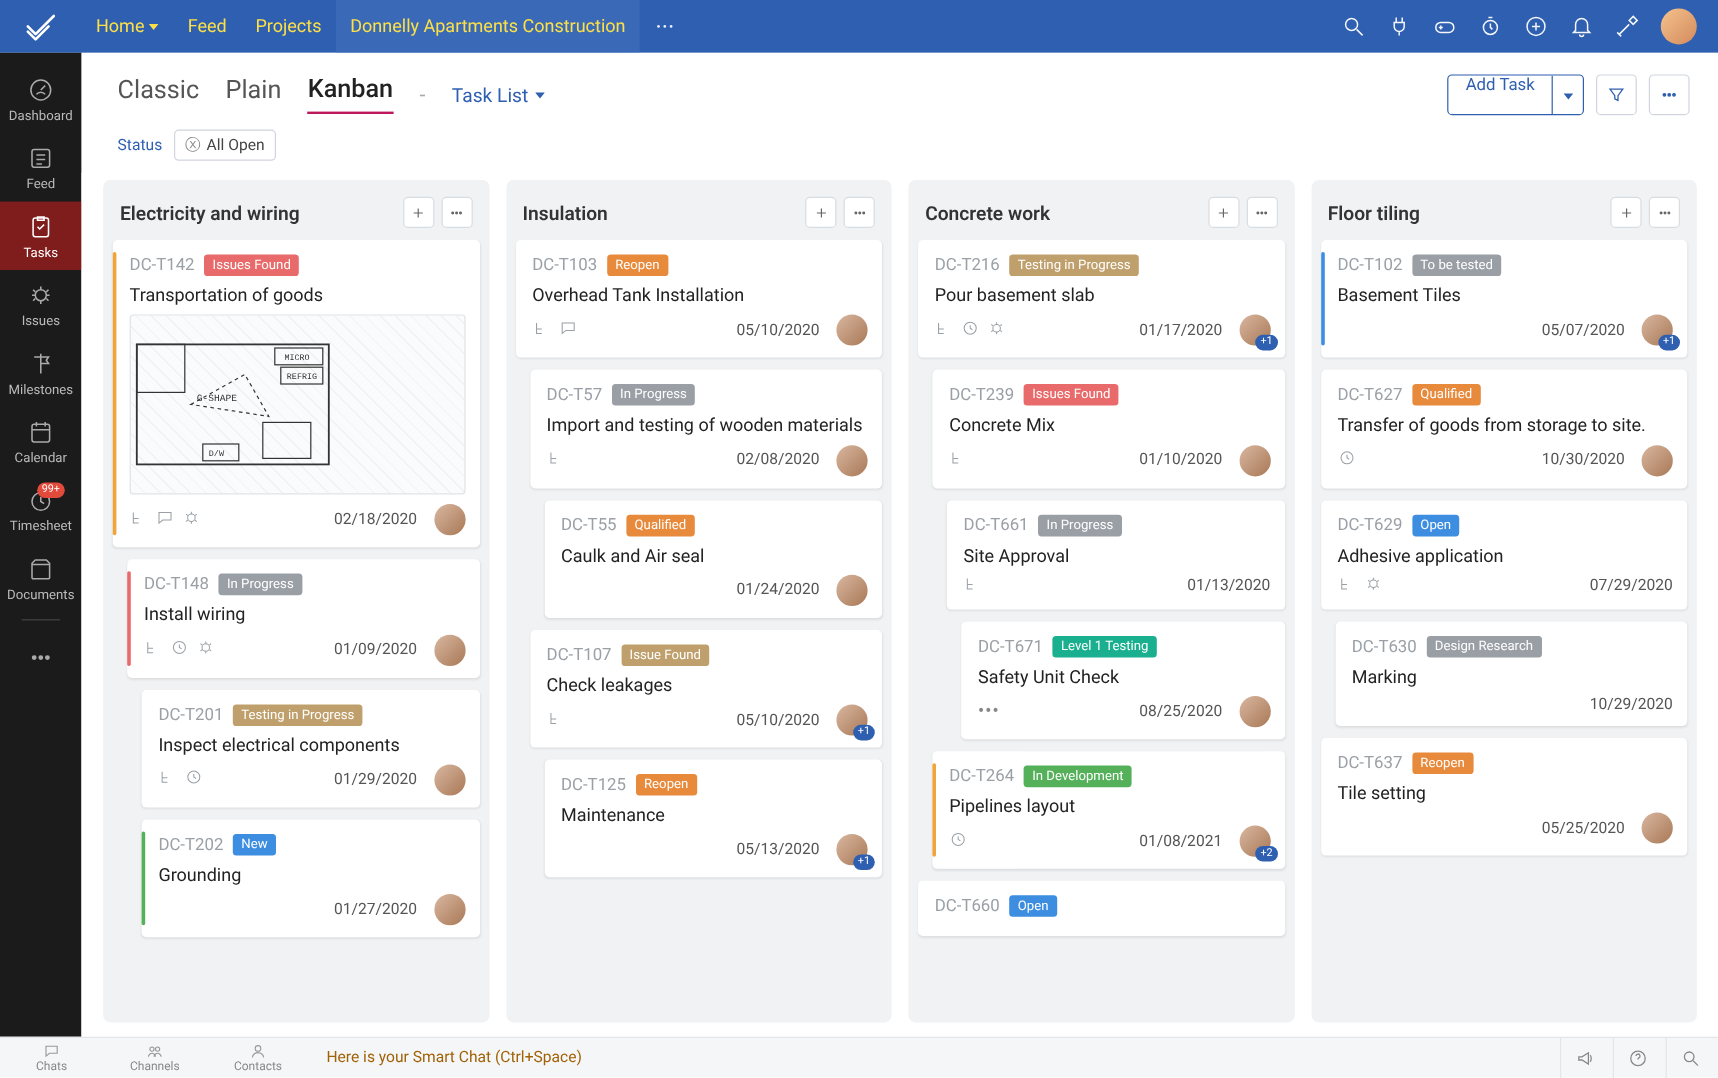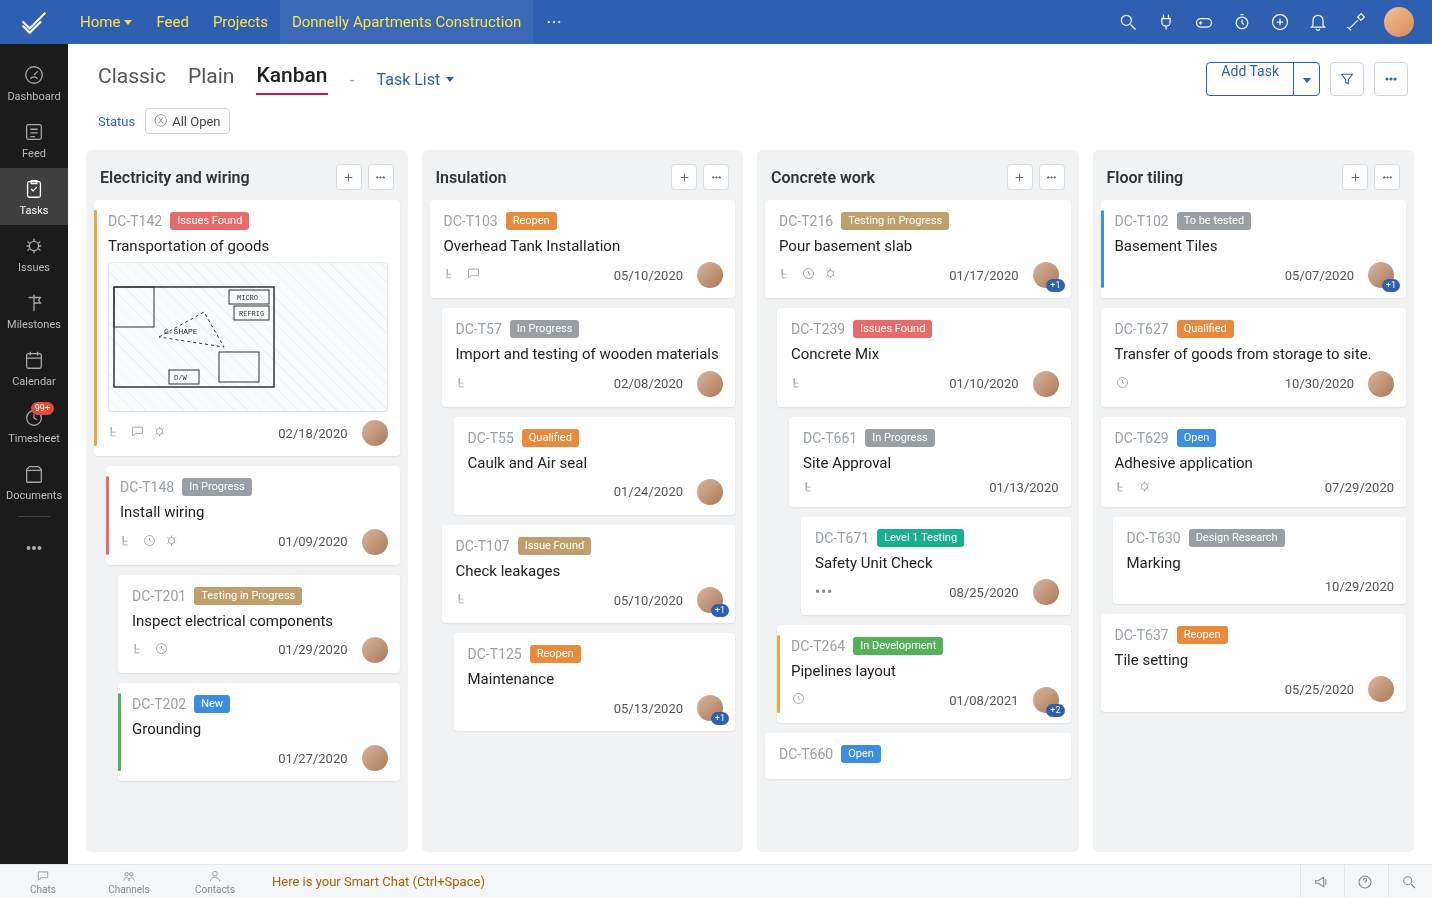--- a/index.html
+++ b/index.html
@@ -16,21 +16,21 @@
   .nav-item.more svg { width: 18px; height: 18px; opacity: 0.9; }
   .topbar-right { margin-left: auto; display: flex; align-items: center; gap: 18px; padding-right: 8px; }
   .top-icon { width: 20px; height: 20px; display:flex; align-items:center; justify-content:center; cursor:pointer; opacity:0.95; }
   .top-icon svg { width: 20px; height: 20px; stroke: #fff; fill: none; stroke-width:1.5; }
   .avatar-top { width: 30px; height: 30px; border-radius: 50%; background: linear-gradient(135deg,#f4c28d,#d48a5c); }
   
   
   .left-sidebar { position: absolute; top: 44px; left: 0; width: 68px; bottom: 34px; background: #1b1b1b; display: flex; flex-direction: column; align-items: center; color: #bbb; padding-top: 10px; }
   .ls-item { width: 68px; padding: 10px 0 8px; display:flex; flex-direction:column; align-items:center; gap:4px; cursor:pointer; font-size:11px; position:relative; }
   .ls-item svg { width: 22px; height: 22px; stroke:#aaa; fill:none; stroke-width:1.4; }
-  .ls-item.active { background:#404040; color:#fff; }
+  .ls-item.active { background:#7f1d1d; color:#fff; }
   .ls-item.active svg { stroke:#fff; }
   .ls-badge { position:absolute; top:6px; right:14px; background:#e24a3b; color:#fff; font-size:9px; border-radius:7px; padding:0 4px; line-height:13px; }
   .ls-divider { width: 32px; height:1px; background:#444; margin:6px 0; }
   .ls-more { margin-top:4px; }
 
   
   .main { position:absolute; top:44px; left:68px; right:0; bottom:34px; display:flex; flex-direction:column; background:#fff; }
   .tabs-row { display:flex; align-items:center; padding: 18px 24px 6px 30px; gap:22px; }
   .view-tab { font-size:21px; color:#555; cursor:pointer; padding-bottom:6px; }
   .view-tab.active { color:#222; border-bottom:2px solid #be185d; font-weight:500; }

